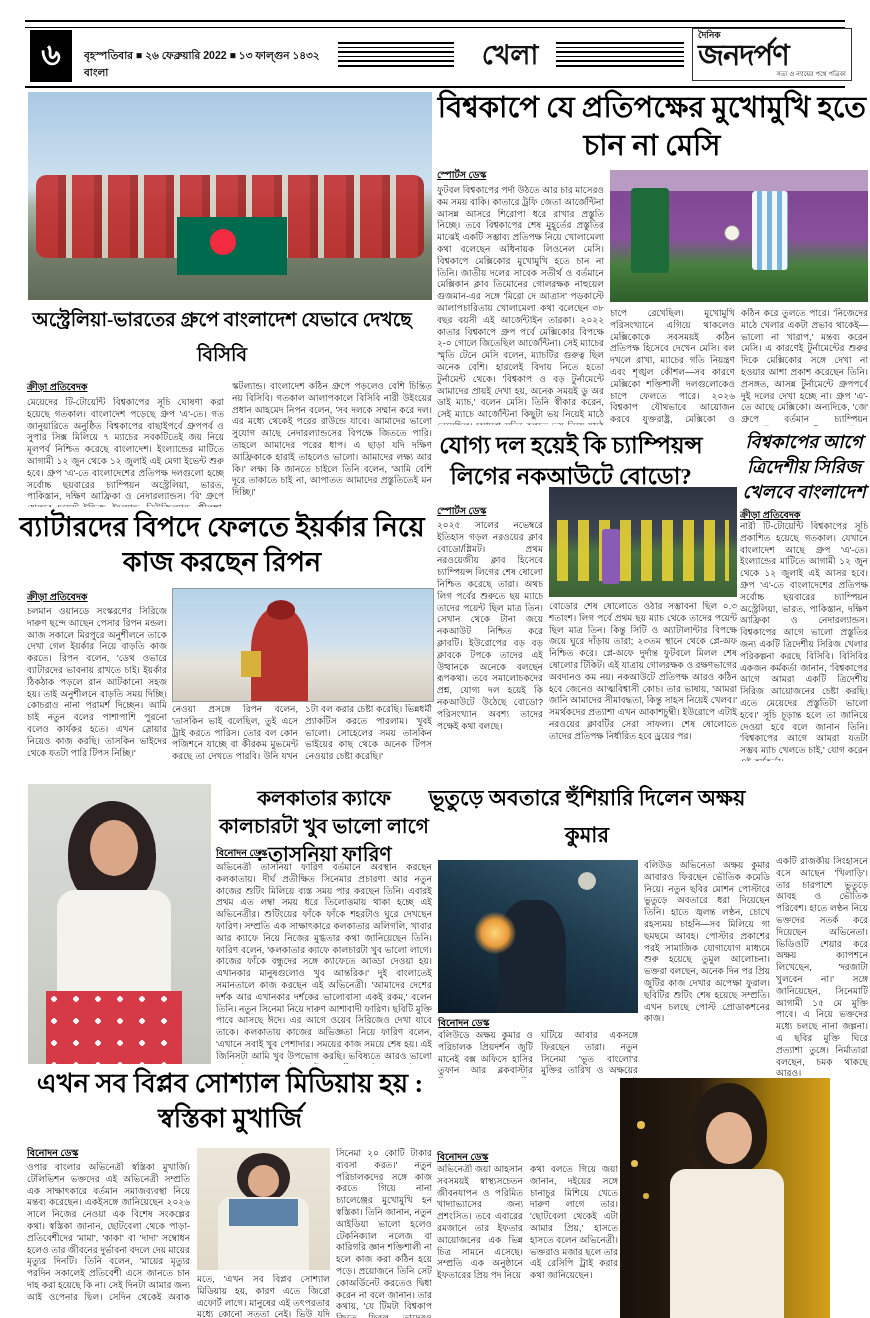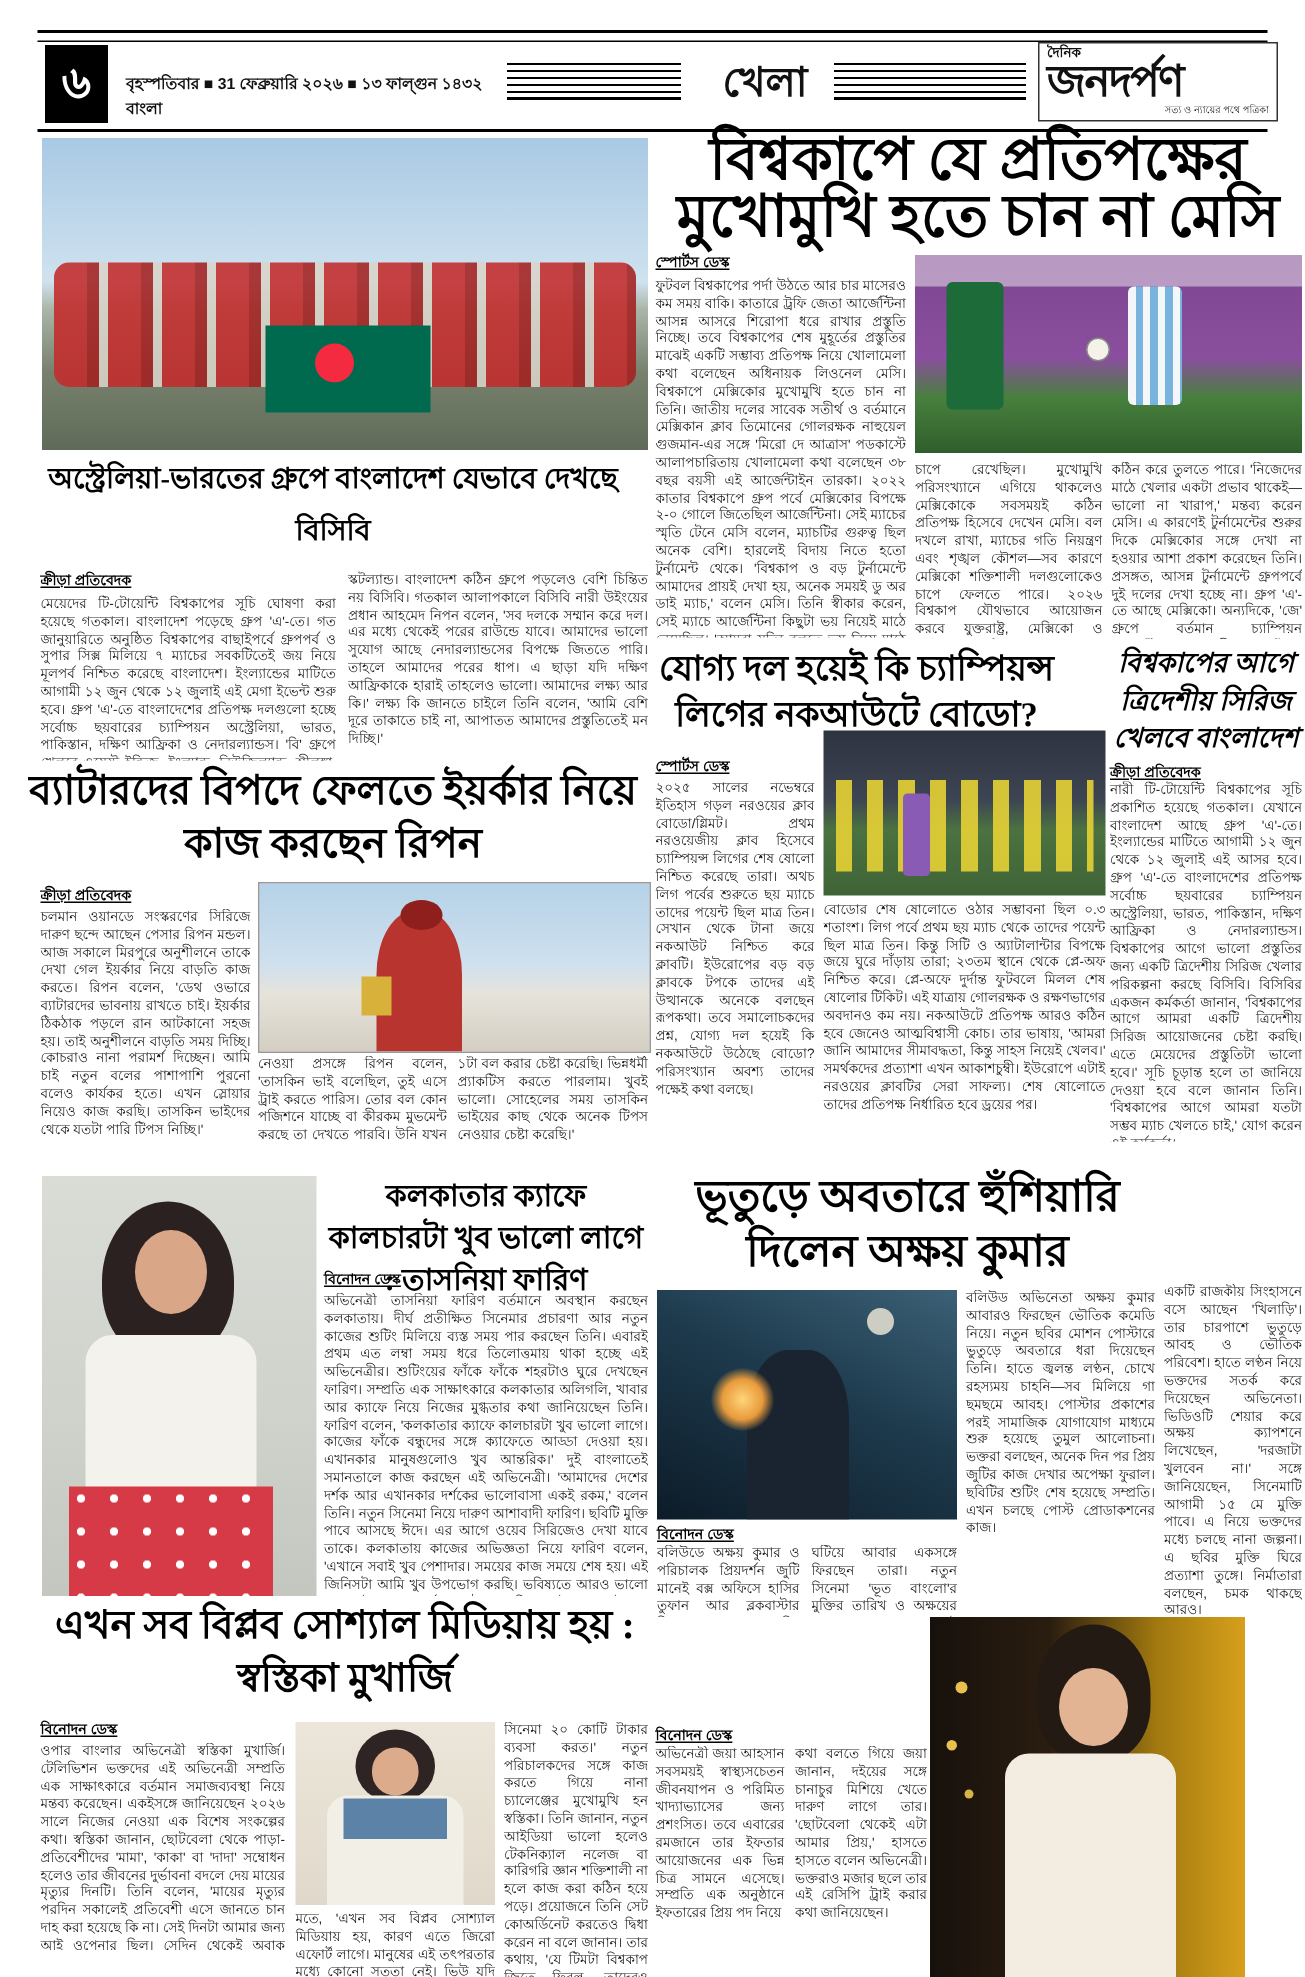--- a/index.html
+++ b/index.html
@@ -23,21 +23,21 @@
 </style>
 </head>
 <body>
 
 <div id="page">
 
   <div class="abs" style="left:25px;top:20px;width:820px;height:5px;border-top:2.5px solid #000;border-bottom:1px solid #000;"></div>
 
   <div class="abs pagenum" style="left:30px;top:30px;width:42px;height:52px;">৬</div>
 
-  <div class="abs" style="left:84px;top:48px;width:260px;font-size:10.5px;font-weight:700;">বৃহস্পতিবার ■ 31 ফেব্রুয়ারি ২০২৬ ■ ১৩ ফাল্গুন ১৪৩২ বাংলা</div>
+  <div class="abs" style="left:84px;top:48px;width:260px;font-size:10.5px;font-weight:700;">বৃহস্পতিবার ■ ২৬ ফেব্রুয়ারি 2022 ■ ১৩ ফাল্গুন ১৪৩২ বাংলা</div>
 
   <div class="abs rule-stack" style="left:338px;top:42px;width:116px;height:27px;"></div>
 
   <div class="abs" style="left:468px;top:34px;width:84px;font-size:27px;font-weight:700;text-align:center;">খেলা</div>
 
   <div class="abs rule-stack" style="left:556px;top:42px;width:128px;height:27px;"></div>
 
   <div class="abs logo-box" style="left:692px;top:28px;width:148px;">
     <div class="pfx">দৈনিক</div>
     <div class="nm">জনদর্পণ</div>
@@ -61,21 +61,21 @@
   <div class="abs byline" style="left:27px;top:590px;">ক্রীড়া প্রতিবেদক</div>
   <div class="abs bodytxt" style="left:27px;top:606px;width:140px;height:152px;">চলমান ওয়ানডে সংস্করণের সিরিজে দারুণ ছন্দে আছেন পেসার রিপন মন্ডল। আজ সকালে মিরপুরে অনুশীলনে তাকে দেখা গেল ইয়র্কার নিয়ে বাড়তি কাজ করতে। রিপন বলেন, 'ডেথ ওভারে ব্যাটারদের ভাবনায় রাখতে চাই। ইয়র্কার ঠিকঠাক পড়লে রান আটকানো সহজ হয়। তাই অনুশীলনে বাড়তি সময় দিচ্ছি। কোচরাও নানা পরামর্শ দিচ্ছেন। আমি চাই নতুন বলের পাশাপাশি পুরনো বলেও কার্যকর হতে। এখন স্লোয়ার নিয়েও কাজ করছি। তাসকিন ভাইদের থেকে যতটা পারি টিপস নিচ্ছি।'</div>
   <div class="photo" style="left:172px;top:588px;width:260px;height:112px;background:linear-gradient(180deg,#b5d2e8 0%,#cfe0ee 48%,#e6e3db 66%,#d4cec2 100%);border:1px solid #999;">
     <div style="left:30%;top:16%;width:22%;height:84%;border-radius:45% 45% 0 0;background:#b8352f;"></div>
     <div style="left:36%;top:10%;width:11%;height:18%;border-radius:50%;background:#8f1f1c;"></div>
     <div style="left:26%;top:55%;width:8%;height:24%;background:#d8b13a;"></div>
   </div>
   <div class="abs bodytxt" style="left:172px;top:704px;width:126px;height:56px;">নেওয়া প্রসঙ্গে রিপন বলেন, 'তাসকিন ভাই বলেছিল, তুই এসে ট্রাই করতে পারিস। তোর বল কোন পজিশনে যাচ্ছে বা কীরকম মুভমেন্ট করছে তা দেখতে পারবি। উনি যখন করেছে, আমিও ২-</div>
   <div class="abs bodytxt" style="left:305px;top:704px;width:127px;height:56px;">১টা বল করার চেষ্টা করেছি। ভিন্নধর্মী প্র্যাকটিস করতে পারলাম। খুবই ভালো। সোহেলের সময় তাসকিন ভাইয়ের কাছ থেকে অনেক টিপস নেওয়ার চেষ্টা করেছি।'</div>
 
-  <div class="abs headline" style="left:437px;top:88px;width:430px;font-size:39px;line-height:38px;">বিশ্বকাপে যে প্রতিপক্ষের মুখোমুখি হতে চান না মেসি</div>
+  <div class="abs headline" style="left:437px;top:88px;width:430px;font-size:29px;line-height:38px;">বিশ্বকাপে যে প্রতিপক্ষের মুখোমুখি হতে চান না মেসি</div>
   <div class="abs byline" style="left:437px;top:168px;">স্পোর্টস ডেস্ক</div>
   <div class="abs bodytxt" style="left:437px;top:185px;width:167px;height:240px;">ফুটবল বিশ্বকাপের পর্দা উঠতে আর চার মাসেরও কম সময় বাকি। কাতারে ট্রফি জেতা আর্জেন্টিনা আসন্ন আসরে শিরোপা ধরে রাখার প্রস্তুতি নিচ্ছে। তবে বিশ্বকাপের শেষ মুহূর্তের প্রস্তুতির মাঝেই একটি সম্ভাব্য প্রতিপক্ষ নিয়ে খোলামেলা কথা বলেছেন অধিনায়ক লিওনেল মেসি। বিশ্বকাপে মেক্সিকোর মুখোমুখি হতে চান না তিনি। জাতীয় দলের সাবেক সতীর্থ ও বর্তমানে মেক্সিকান ক্লাব তিমোনের গোলরক্ষক নাহুয়েল গুজমান-এর সঙ্গে 'মিরো দে আত্রাস' পডকাস্টে আলাপচারিতায় খোলামেলা কথা বলেছেন ৩৮ বছর বয়সী এই আর্জেন্টাইন তারকা। ২০২২ কাতার বিশ্বকাপে গ্রুপ পর্বে মেক্সিকোর বিপক্ষে ২-০ গোলে জিতেছিল আর্জেন্টিনা। সেই ম্যাচের স্মৃতি টেনে মেসি বলেন, ম্যাচটির গুরুত্ব ছিল অনেক বেশি। হারলেই বিদায় নিতে হতো টুর্নামেন্ট থেকে। 'বিশ্বকাপ ও বড় টুর্নামেন্টে আমাদের প্রায়ই দেখা হয়, অনেক সময়ই ডু অর ডাই ম্যাচ,' বলেন মেসি। তিনি স্বীকার করেন, সেই ম্যাচে আর্জেন্টিনা কিছুটা ভয় নিয়েই মাঠে নেমেছিল। 'আমরা সত্যি বলতে ভয় নিয়ে মাঠে নেমেছিলাম,' বলেন তিনি। আগেভাগে বিদায়ের শঙ্কা দলকে মানসিকভাবে</div>
   <div class="photo" style="left:610px;top:170px;width:258px;height:132px;background:linear-gradient(180deg,#7c4690 0%,#8a4f9e 52%,#47803d 72%,#2f5e2c 100%);">
     <div style="left:0;top:0;width:100%;height:16%;background:rgba(255,255,255,.45);"></div>
     <div style="left:55%;top:16%;width:14%;height:60%;background:repeating-linear-gradient(90deg,#f4f7fa 0 5px,#79b4de 5px 10px);border-radius:4px;"></div>
     <div style="left:8%;top:14%;width:15%;height:64%;background:#1c6b38;border-radius:4px;"></div>
     <div style="left:44%;top:42%;width:14px;height:14px;border-radius:50%;background:#f5f2ea;border:1px solid #888;"></div>
   </div>
   <div class="abs bodytxt" style="left:610px;top:308px;width:125px;height:118px;">চাপে রেখেছিল। মুখোমুখি পরিসংখ্যানে এগিয়ে থাকলেও মেক্সিকোকে সবসময়ই কঠিন প্রতিপক্ষ হিসেবে দেখেন মেসি। বল দখলে রাখা, ম্যাচের গতি নিয়ন্ত্রণ এবং শৃঙ্খল কৌশল—সব কারণে মেক্সিকো শক্তিশালী দলগুলোকেও চাপে ফেলতে পারে। ২০২৬ বিশ্বকাপ যৌথভাবে আয়োজন করবে যুক্তরাষ্ট্র, মেক্সিকো ও কানাডা। স্বাগতিক হওয়ার কারণে মেক্সিকো বাড়তি সমর্থন ও পরিচিত কন্ডিশনের সুবিধা পাবে। যা বিষয়টিকে আরও</div>
   <div class="abs bodytxt" style="left:741px;top:308px;width:127px;height:118px;">কঠিন করে তুলতে পারে। 'নিজেদের মাঠে খেলার একটা প্রভাব থাকেই—ভালো না খারাপ,' মন্তব্য করেন মেসি। এ কারণেই টুর্নামেন্টের শুরুর দিকে মেক্সিকোর সঙ্গে দেখা না হওয়ার আশা প্রকাশ করেছেন তিনি। প্রসঙ্গত, আসন্ন টুর্নামেন্টে গ্রুপপর্বে দুই দলের দেখা হচ্ছে না। গ্রুপ 'এ'-তে আছে মেক্সিকো। অন্যদিকে, 'জে' গ্রুপে বর্তমান চ্যাম্পিয়ন আর্জেন্টিনার সঙ্গী অস্ট্রিয়া, আলজেরিয়া ও জর্ডান।</div>
@@ -97,21 +97,21 @@
   <div class="photo" style="left:28px;top:784px;width:183px;height:280px;background:linear-gradient(180deg,#dadcd6 0%,#cfd3cc 55%,#c3c7bf 100%);">
     <div style="left:22%;top:6%;width:48%;height:38%;border-radius:50% 50% 45% 45%;background:#2b2120;"></div>
     <div style="left:34%;top:13%;width:26%;height:20%;border-radius:50%;background:#d9a687;"></div>
     <div style="left:16%;top:38%;width:62%;height:38%;border-radius:18px 18px 0 0;background:#f4f2ec;"></div>
     <div style="left:10%;top:74%;width:74%;height:26%;background:radial-gradient(circle at 8px 8px,#fff 2.5px,transparent 3px) 0 0/22px 22px,#d63a47;"></div>
   </div>
   <div class="abs headline" style="left:216px;top:784px;width:216px;font-size:20px;line-height:28px;">কলকাতার ক্যাফে কালচারটা খুব ভালো লাগে : তাসনিয়া ফারিণ</div>
   <div class="abs byline" style="left:216px;top:846px;">বিনোদন ডেস্ক</div>
   <div class="abs bodytxt" style="left:216px;top:862px;width:216px;height:202px;">অভিনেত্রী তাসনিয়া ফারিণ বর্তমানে অবস্থান করছেন কলকাতায়। দীর্ঘ প্রতীক্ষিত সিনেমার প্রচারণা আর নতুন কাজের শুটিং মিলিয়ে ব্যস্ত সময় পার করছেন তিনি। এবারই প্রথম এত লম্বা সময় ধরে তিলোত্তমায় থাকা হচ্ছে এই অভিনেত্রীর। শুটিংয়ের ফাঁকে ফাঁকে শহরটাও ঘুরে দেখছেন ফারিণ। সম্প্রতি এক সাক্ষাৎকারে কলকাতার অলিগলি, খাবার আর ক্যাফে নিয়ে নিজের মুগ্ধতার কথা জানিয়েছেন তিনি। ফারিণ বলেন, 'কলকাতার ক্যাফে কালচারটা খুব ভালো লাগে। কাজের ফাঁকে বন্ধুদের সঙ্গে ক্যাফেতে আড্ডা দেওয়া হয়। এখানকার মানুষগুলোও খুব আন্তরিক।' দুই বাংলাতেই সমানতালে কাজ করছেন এই অভিনেত্রী। 'আমাদের দেশের দর্শক আর এখানকার দর্শকের ভালোবাসা একই রকম,' বলেন তিনি। নতুন সিনেমা নিয়ে দারুণ আশাবাদী ফারিণ। ছবিটি মুক্তি পাবে আসছে ঈদে। এর আগে ওয়েব সিরিজেও দেখা যাবে তাকে। কলকাতায় কাজের অভিজ্ঞতা নিয়ে ফারিণ বলেন, 'এখানে সবাই খুব পেশাদার। সময়ের কাজ সময়ে শেষ হয়। এই জিনিসটা আমি খুব উপভোগ করছি। ভবিষ্যতে আরও ভালো কাজ দুই বাংলার দর্শকদের উপহার দিতে চাই। যখন দুই দেশ এক হয়ে ভালোবাসা দেয়, সেটাই একজন শিল্পীর সবচেয়ে বড় অর্জন বলে মনে করি।'</div>
 
-  <div class="abs headline" style="left:438px;top:780px;width:334px;font-size:29px;line-height:37px;">ভূতুড়ে অবতারে হুঁশিয়ারি দিলেন অক্ষয় কুমার</div>
+  <div class="abs headline" style="left:420px;top:780px;width:334px;font-size:21px;line-height:37px;">ভূতুড়ে অবতারে হুঁশিয়ারি দিলেন অক্ষয় কুমার</div>
   <div class="photo" style="left:438px;top:860px;width:200px;height:153px;background:linear-gradient(205deg,#3c6076 0%,#1d3a4c 45%,#0d1b28 100%);">
     <div style="left:70%;top:8%;width:18px;height:18px;border-radius:50%;background:#e8e4d4;opacity:.85;"></div>
     <div style="left:30%;top:26%;width:34%;height:74%;border-radius:40% 40% 0 0;background:#1a2430;"></div>
     <div style="left:18%;top:34%;width:42px;height:42px;border-radius:50%;background:radial-gradient(circle,#ffd47a 0%,#e89b3c 45%,transparent 72%);"></div>
   </div>
   <div class="abs bodytxt" style="left:644px;top:860px;width:126px;height:218px;">বলিউড অভিনেতা অক্ষয় কুমার আবারও ফিরছেন ভৌতিক কমেডি নিয়ে। নতুন ছবির মোশন পোস্টারে ভুতুড়ে অবতারে ধরা দিয়েছেন তিনি। হাতে জ্বলন্ত লণ্ঠন, চোখে রহস্যময় চাহনি—সব মিলিয়ে গা ছমছমে আবহ। পোস্টার প্রকাশের পরই সামাজিক যোগাযোগ মাধ্যমে শুরু হয়েছে তুমুল আলোচনা। ভক্তরা বলছেন, অনেক দিন পর প্রিয় জুটির কাজ দেখার অপেক্ষা ফুরাল। ছবিটির শুটিং শেষ হয়েছে সম্প্রতি। এখন চলছে পোস্ট প্রোডাকশনের কাজ।</div>
   <div class="abs bodytxt" style="left:776px;top:856px;width:92px;height:224px;">একটি রাজকীয় সিংহাসনে বসে আছেন 'খিলাড়ি'। তার চারপাশে ভুতুড়ে আবহ ও ভৌতিক পরিবেশ। হাতে লণ্ঠন নিয়ে ভক্তদের সতর্ক করে দিয়েছেন অভিনেতা। ভিডিওটি শেয়ার করে অক্ষয় ক্যাপশনে লিখেছেন, 'দরজাটা খুলবেন না।' সঙ্গে জানিয়েছেন, সিনেমাটি আগামী ১৫ মে মুক্তি পাবে। এ নিয়ে ভক্তদের মধ্যে চলছে নানা জল্পনা। এ ছবির মুক্তি ঘিরে প্রত্যাশা তুঙ্গে। নির্মাতারা বলছেন, চমক থাকছে আরও।</div>
   <div class="abs byline" style="left:438px;top:1016px;">বিনোদন ডেস্ক</div>
   <div class="abs bodytxt" style="left:438px;top:1030px;width:95px;height:48px;">বলিউডে অক্ষয় কুমার ও পরিচালক প্রিয়দর্শন জুটি মানেই বক্স অফিসে হাসির তুফান আর ব্লকবাস্টার সিনেমা। 'হেরা ফেরি', 'ভুলভুলাইয়া' কিংবা 'ভাগম ভাগ'-এর স্মৃতি এখনো দর্শকদের মনে রয়েছে। দীর্ঘ ১৪ বছরের প্রতীক্ষার অবসান</div>
   <div class="abs bodytxt" style="left:541px;top:1030px;width:97px;height:48px;">ঘটিয়ে আবার একসঙ্গে ফিরছেন তারা। নতুন সিনেমা 'ভূত বাংলো'র মুক্তির তারিখ ও অক্ষয়ের রহস্যময় লুক প্রকাশ পেতেই সামাজিক যোগাযোগ মাধ্যমে তোলপাড়। দেখা যায়, এক অদ্ভুত আলো-আঁধারি পরিবেশে</div>

